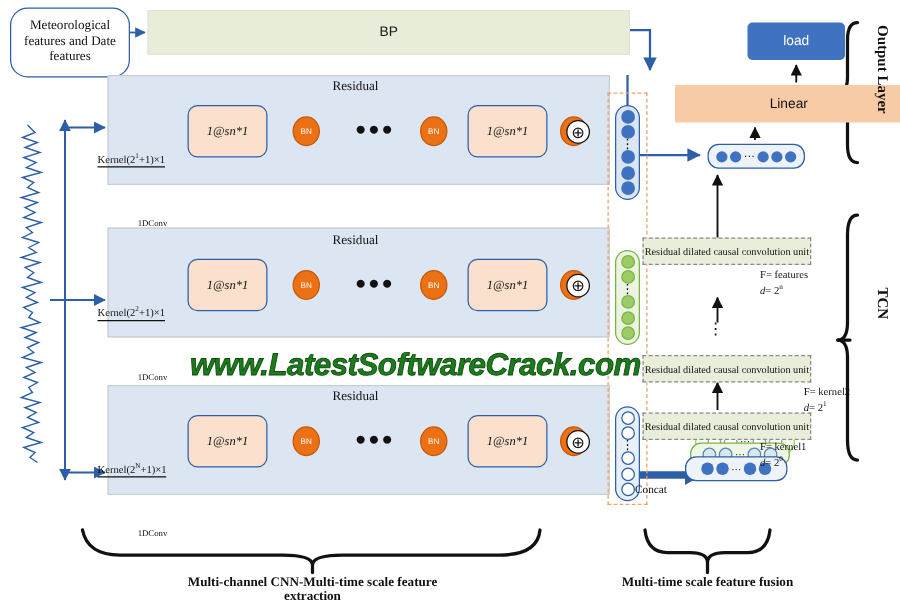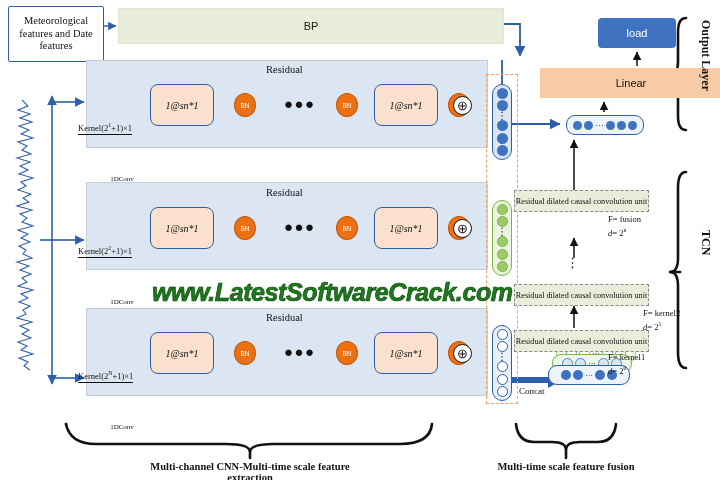--- a/index.html
+++ b/index.html
@@ -9,21 +9,21 @@
     font-family:"Liberation Serif", serif;
     overflow:hidden;
     position:relative;
   }
   #stage{position:absolute;left:0;top:0;width:720px;height:480px;}
   .abs{position:absolute;}
 
   
   .meteo-box{
     left:8px;top:6px;width:96px;height:56px;
-    border:1.6px solid #2c5fa8;border-radius:2px;background:#ffffff;
+    border:1.6px solid #2c5fa8;border-radius:14px;background:#ffffff;
     display:flex;align-items:center;justify-content:center;text-align:center;
     font-size:10.5px;line-height:12.5px;color:#111;padding:0 3px;box-sizing:border-box;
   }
 
   
   .bp-box{
     left:118px;top:8px;width:384px;height:34px;
     background:#e8edda;border:1px solid #e0e5d2;
     display:flex;align-items:center;justify-content:center;
     font-size:11px;color:#1a1a1a;font-family:"Liberation Sans",sans-serif;
@@ -352,21 +352,21 @@
     <div class="nd" style="background:#fff;border:1px solid #2c5fa8;box-sizing:border-box;"></div>
     <div class="nd" style="background:#fff;border:1px solid #2c5fa8;box-sizing:border-box;"></div>
     <div class="vdots">⋮</div>
     <div class="nd" style="background:#fff;border:1px solid #2c5fa8;box-sizing:border-box;"></div>
     <div class="nd" style="background:#fff;border:1px solid #2c5fa8;box-sizing:border-box;"></div>
     <div class="nd" style="background:#fff;border:1px solid #2c5fa8;box-sizing:border-box;"></div>
   </div>
 
   <div class="abs" style="left:494px;top:288px;font-size:13px;line-height:9px;color:#111;text-align:center;width:16px;">⋮</div>
 
-  <div class="abs concat-label" style="left:519px;top:386px;">Concat</div>
+  <div class="abs concat-label" style="left:508px;top:386px;">Concat</div>
 
   <div class="abs" style="left:556px;top:344px;width:78px;height:17px;border:1.4px solid #9ccc65;border-radius:9px;background:#f4f9ee;display:flex;align-items:center;justify-content:center;gap:2px;">
     <span style="width:9px;height:9px;border-radius:50%;background:#fff;border:1px solid #7a9ec4;"></span>
     <span style="width:9px;height:9px;border-radius:50%;background:#fff;border:1px solid #7a9ec4;"></span>
     <span style="font-size:8px;line-height:3px;color:#111;">···</span>
     <span style="width:9px;height:9px;border-radius:50%;background:#fff;border:1px solid #7a9ec4;"></span>
     <span style="width:9px;height:9px;border-radius:50%;background:#fff;border:1px solid #7a9ec4;"></span>
   </div>
   <div class="abs" style="left:552px;top:354px;width:78px;height:17px;border:1.4px solid #7cb342;border-radius:9px;background:#eef6e4;display:flex;align-items:center;justify-content:center;gap:2px;">
     <span style="width:9px;height:9px;border-radius:50%;background:#d9e8ef;border:1px solid #5b87b8;"></span>
@@ -380,21 +380,21 @@
     <span style="width:10px;height:10px;border-radius:50%;background:#3f72c1;"></span>
     <span style="font-size:8px;line-height:3px;color:#111;">···</span>
     <span style="width:10px;height:10px;border-radius:50%;background:#3f72c1;"></span>
     <span style="width:10px;height:10px;border-radius:50%;background:#3f72c1;"></span>
   </div>
 
   <div class="abs tcn-unit" style="left:514px;top:190px;">
     <span>Residual dilated causal convolution unit</span>
   </div>
   <div class="abs tcn-note" style="left:608px;top:214px;">
-    <div>F= fusion</div>
+    <div>F= features</div>
     <div><span class="dd">d</span><span>= 2</span><sup>n</sup></div>
   </div>
 
   <div class="abs" style="left:566px;top:258px;font-size:13px;line-height:9px;color:#111;">⋮</div>
 
   <div class="abs tcn-unit" style="left:514px;top:284px;">
     <span>Residual dilated causal convolution unit</span>
   </div>
   <div class="abs tcn-note" style="left:643px;top:308px;">
     <div>F= kernel2</div>

